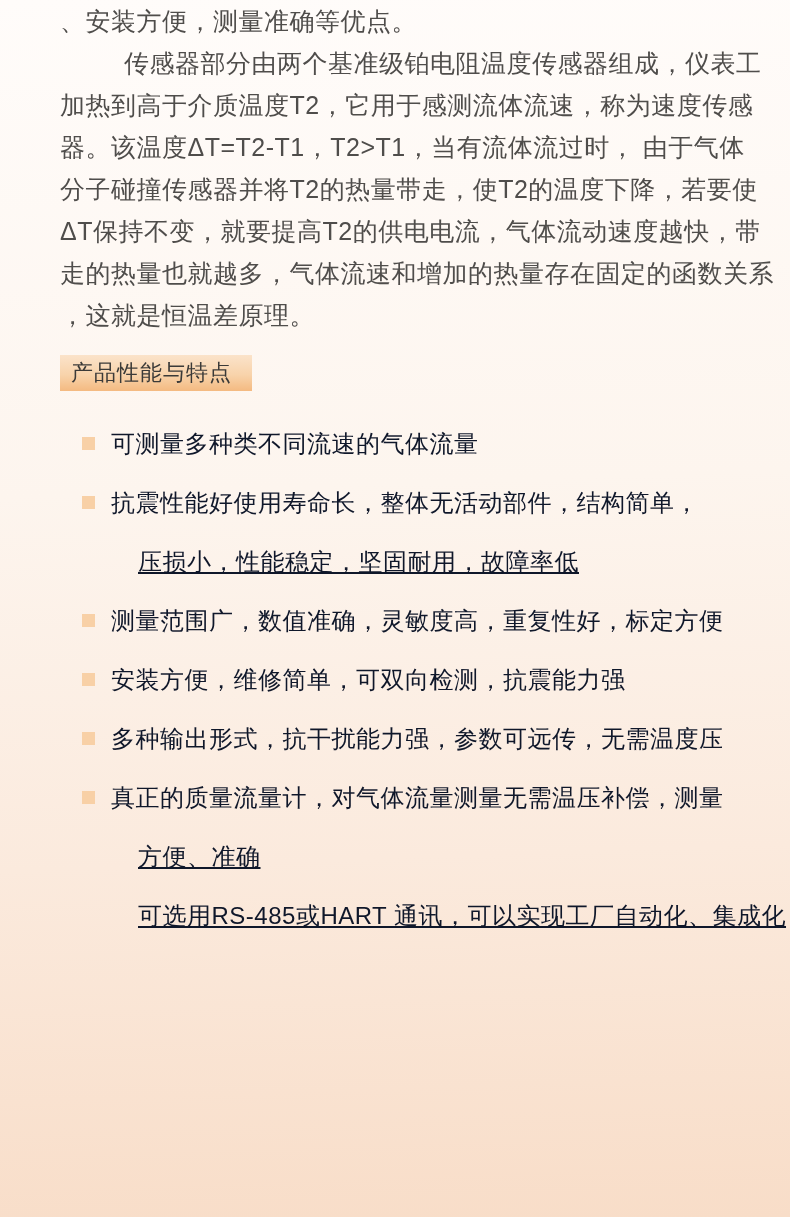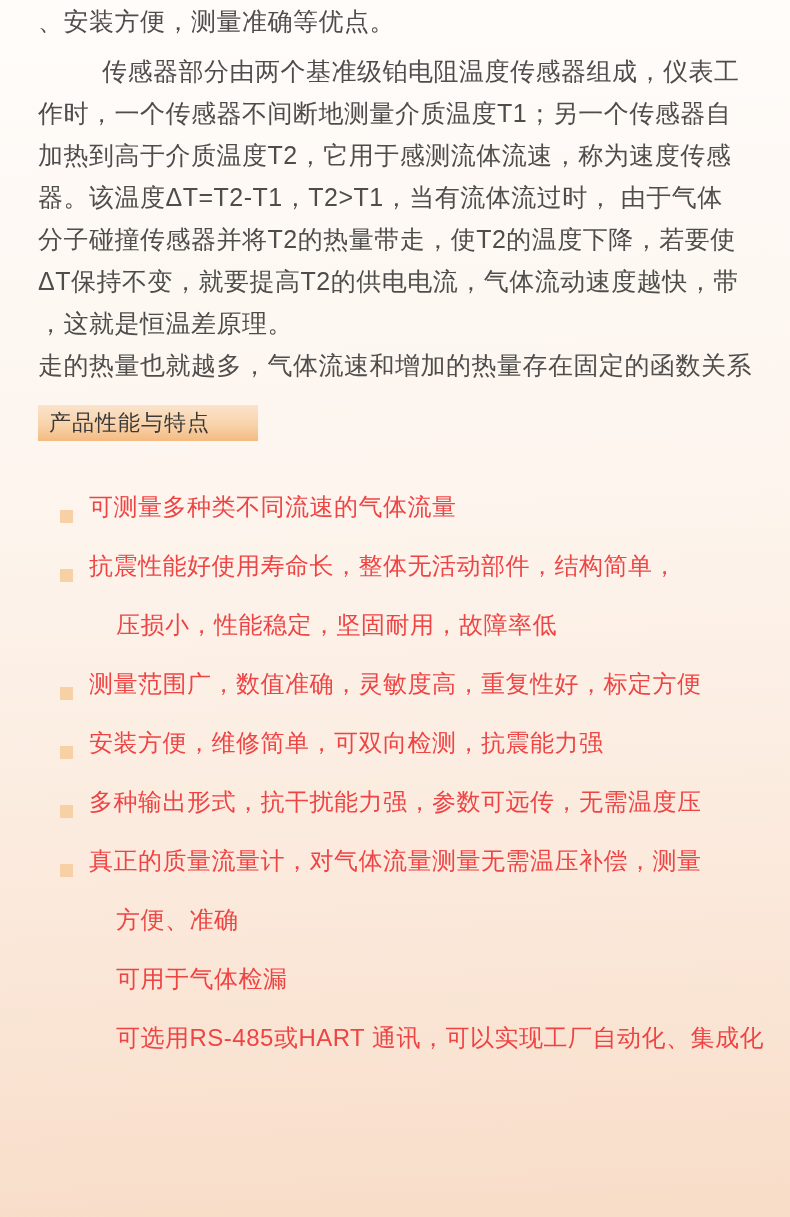--- a/index.html
+++ b/index.html
@@ -7,85 +7,84 @@
     width: 790px;
     height: 1217px;
     overflow: hidden;
     font-family: "Liberation Sans", "DejaVu Sans", sans-serif;
     background: linear-gradient(178deg, #fffcfa 0%, #fdf5ee 40%, #fbeadd 70%, #f8ddc8 100%);
   }
   .page {
     box-sizing: border-box;
     width: 790px;
     height: 1217px;
-    padding: 0 40px 0 38px;
+    padding: 0 40px 0 60px;
     color: #4f4d4b;
   }
   .line {
     margin: 0;
     font-size: 25px;
     line-height: 42px;
     letter-spacing: 0.5px;
     white-space: nowrap;
     color: #4f4d4b;
   }
-  .para2 { margin-top: 8px; }
+  .para2 { margin-top: 0; }
   .para2 .line.first { padding-left: 64px; }
   .section-heading {
     margin-top: 19px;
     box-sizing: border-box;
-    width: 220px;
+    width: 192px;
     height: 36px;
     line-height: 36px;
     padding-left: 11px;
     font-size: 22px;
     letter-spacing: 1px;
     color: #3b3a38;
     background: linear-gradient(180deg, #fbe3ca 0%, #f8d3ab 55%, #f4ba81 100%);
   }
   .features {
     list-style: none;
     margin: 23px 0 0 0;
     padding: 0;
   }
   .f-row {
     display: flex;
-    align-items: flex-end;
+    align-items: center;
     height: 59px;
     font-size: 24px;
     letter-spacing: 0.5px;
     white-space: nowrap;
-    color: #ef4444;
+    color: #0f172a;
   }
   .f-row .bullet {
     flex: none;
     width: 13px;
     height: 13px;
     margin-left: 22px;
     margin-right: 16px;
     background: #f8d0a6;
   }
-  .f-row.cont { padding-left: 78px; }
+  .f-row.cont { padding-left: 78px; text-decoration: underline; }
 </style>
 </head>
 <body>
 
 <div class="page">
 
   <p class="line">、安装方便，测量准确等优点。</p>
 
   <div class="para2">
     <p class="line first">传感器部分由两个基准级铂电阻温度传感器组成，仪表工</p>
-    <p class="line">作时，一个传感器不间断地测量介质温度T1；另一个传感器自</p>
     <p class="line">加热到高于介质温度T2，它用于感测流体流速，称为速度传感</p>
     <p class="line">器。该温度ΔT=T2-T1，T2&gt;T1，当有流体流过时， 由于气体</p>
     <p class="line">分子碰撞传感器并将T2的热量带走，使T2的温度下降，若要使</p>
     <p class="line">ΔT保持不变，就要提高T2的供电电流，气体流动速度越快，带</p>
+    <p class="line">走的热量也就越多，气体流速和增加的热量存在固定的函数关系</p>
     <p class="line">，这就是恒温差原理。</p>
-    <p class="line">走的热量也就越多，气体流速和增加的热量存在固定的函数关系</p>
   </div>
 
   <div class="section-heading">
     <span>产品性能与特点</span>
   </div>
 
   <ul class="features">
 
     <li class="f-row">
       <span class="bullet"></span>
@@ -116,22 +115,19 @@
     </li>
 
     <li class="f-row">
       <span class="bullet"></span>
       <span>真正的质量流量计，对气体流量测量无需温压补偿，测量</span>
     </li>
     <li class="f-row cont">
       <span>方便、准确</span>
     </li>
 
-    <li class="f-row cont">
-      <span>可用于气体检漏</span>
-    </li>
 
     <li class="f-row cont">
       <span>可选用RS-485或HART 通讯，可以实现工厂自动化、集成化</span>
     </li>
 
   </ul>
 </div>
 
 </body></html>

